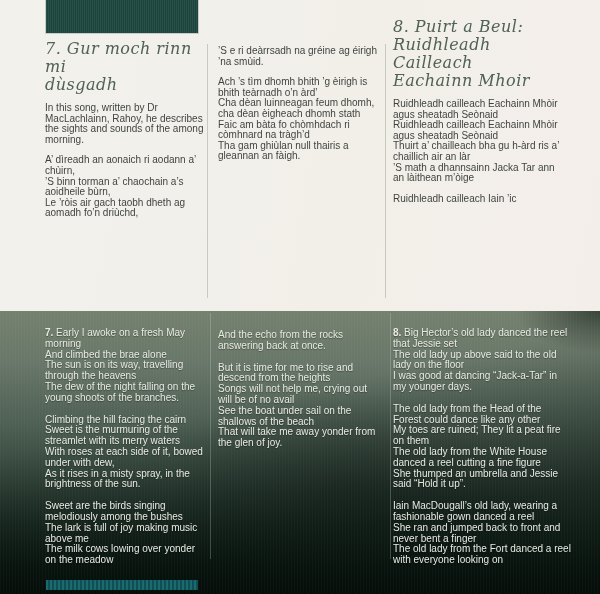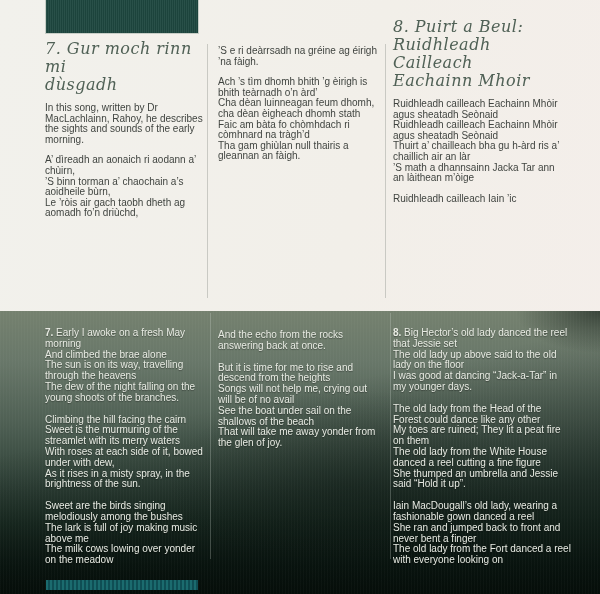--- a/index.html
+++ b/index.html
@@ -66,30 +66,30 @@
 </head>
 <body>
 
 <div class="page">
 
   <div class="top-band"></div>
 
   <div class="gcol gcol1">
     <h2 class="script-title">7. Gur moch rinn mi
 dùsgadh</h2>
-    <p class="stanza">In this song, written by Dr MacLachlainn, Rahoy, he describes the sights and sounds of the early morning.</p>
+    <p class="stanza">In this song, written by Dr MacLachlainn, Rahoy, he describes the sights and sounds of the among morning.</p>
     <p class="stanza">A’ dìreadh an aonaich ri aodann a’ chùirn,
 ’S binn torman a’ chaochain a’s aoidheile bùrn,
 Le ’ròis air gach taobh dheth ag aomadh fo’n driùchd,</p>
   </div>
 
   <div class="vdiv-top vd1"></div>
 
   <div class="gcol gcol2">
-    <p class="stanza">’S e ri deàrrsadh na gréine ag éirigh ’na fàigh.</p>
+    <p class="stanza">’S e ri deàrrsadh na gréine ag éirigh ’na smùid.</p>
     <p class="stanza">Ach ’s tìm dhomh bhith ’g èirigh is bhith teàrnadh o’n àrd’
 Cha dèan luinneagan feum dhomh, cha dèan èigheach dhomh stath
 Faic am bàta fo chòmhdach ri còmhnard na tràgh’d
 Tha gam ghiùlan null thairis a gleannan an fàigh.</p>
   </div>
 
   <div class="vdiv-top vd2"></div>
 
   <div class="gcol gcol3">
     <h2 class="script-title">8. Puirt a Beul:

